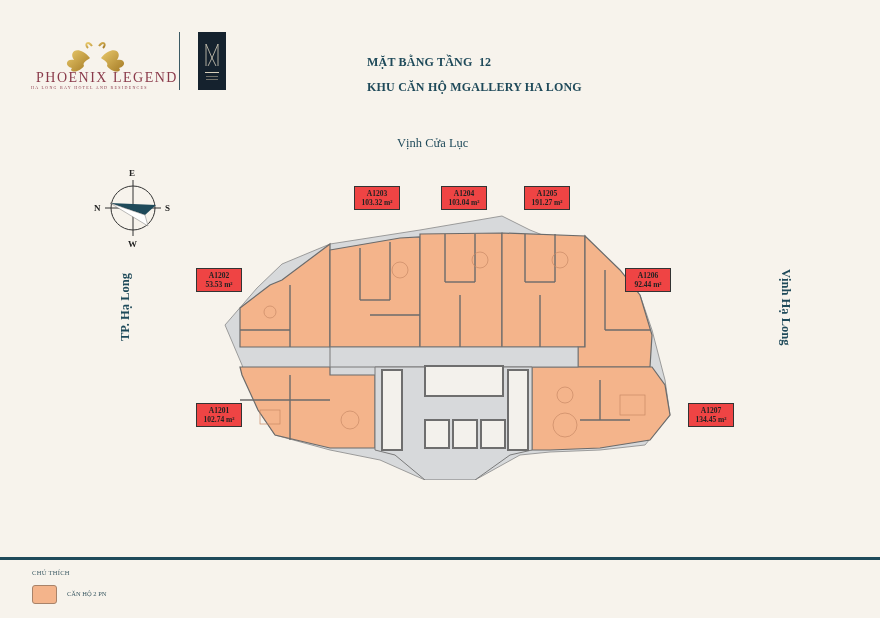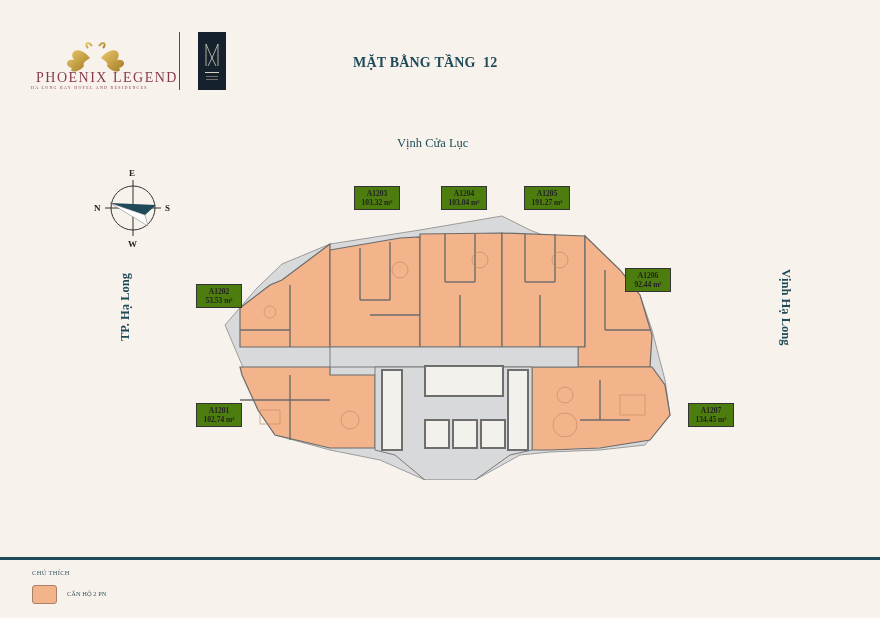--- a/index.html
+++ b/index.html
@@ -3,25 +3,25 @@
 <meta charset="utf-8">
 <style>
   html, body { margin:0; padding:0; }
   body { width:880px; height:618px; background:#f7f3ec; position:relative; overflow:hidden; font-family:"Liberation Serif", serif; color:#1f4a5a; }
   .abs { position:absolute; }
   .logo-phoenix { left:28px; top:36px; width:135px; height:60px; }
   .logo-text { left:36px; top:70px; font-size:14px; letter-spacing:1.5px; color:#8a3a4a; white-space:nowrap; }
   .logo-sub { left:31px; top:85px; font-size:4px; letter-spacing:1.3px; color:#8a3a4a; white-space:nowrap; }
   .vdivider { left:179px; top:32px; width:1px; height:58px; background:#3c5a64; }
   .mg-logo { left:198px; top:32px; width:28px; height:58px; background:#15222e; }
-  .title { left:353px; top:50px; font-size:14px; font-weight:bold; color:#1f4a5a; line-height:25px; white-space:nowrap; letter-spacing:0.2px; }
+  .title { left:367px; top:50px; font-size:12px; font-weight:bold; color:#1f4a5a; line-height:25px; white-space:nowrap; letter-spacing:0.2px; }
   .dir-top { left:397px; top:136px; font-size:12.5px; font-weight:normal; color:#1f4a5a; }
   .dir-left { left:118px; top:262px; font-size:12.5px; font-weight:bold; color:#1f4a5a; writing-mode:vertical-rl; transform:rotate(180deg); height:90px; text-align:center; }
   .dir-right { left:778px; top:262px; font-size:12.5px; font-weight:bold; color:#1f4a5a; writing-mode:vertical-rl; height:90px; text-align:center; }
-  .unit-label { border:1.3px solid #333; background:#4d7c0f; font-size:7.5px; line-height:9px; text-align:center; color:#222; padding:2px 3px; width:38px; font-weight:bold; }
+  .unit-label { border:1.3px solid #333; background:#ef4444; font-size:7.5px; line-height:9px; text-align:center; color:#222; padding:2px 3px; width:38px; font-weight:bold; }
   .footer-line { left:0; top:557px; width:880px; height:3px; background:#1f4a5a; }
   .legend-title { left:32px; top:569px; font-size:6.5px; color:#3c5a64; letter-spacing:0.3px; }
   .legend-swatch { left:32px; top:585px; width:23px; height:17px; background:#f4b48b; border:1px solid #a8836a; border-radius:3px; }
   .legend-label { left:67px; top:590px; font-size:6.5px; color:#3c5a64; }
   .compass { left:88px; top:168px; width:100px; height:90px; }
   .plan { left:220px; top:200px; width:460px; height:280px; }
 </style>
 </head>
 <body>
 
@@ -43,20 +43,21 @@
   <svg width="28" height="58" viewBox="0 0 28 58">
     <path d="M8 12 L8 34 M8 12 L14 26 L20 12 L20 34 M10 34 L14 26 L18 34" stroke="#d8d0bc" stroke-width="0.8" fill="none"></path>
     <rect x="7" y="40" width="14" height="1" fill="#d8d0bc"></rect>
     <rect x="8" y="44" width="12" height="0.7" fill="#9a9484"></rect>
     <rect x="8" y="47" width="12" height="0.7" fill="#9a9484"></rect>
   </svg>
 </div>
 
 <div class="abs title">
   <div style="white-space:pre">MẶT BẰNG TẦNG  12</div>
+  <div>KHU CĂN HỘ MGALLERY HA LONG</div>
 </div>
 
 <div class="abs dir-top">Vịnh Cửa Lục</div>
 <div class="abs dir-left">TP. Hạ Long</div>
 <div class="abs dir-right">Vịnh Hạ Long</div>
 
 <div class="abs compass">
   <svg width="100" height="90" viewBox="0 0 100 90">
     <circle cx="45" cy="40" r="22" fill="none" stroke="#333" stroke-width="1"></circle>
     <line x1="45" y1="12" x2="45" y2="68" stroke="#333" stroke-width="1"></line>
@@ -146,21 +147,21 @@
   <div>103.32 m²</div>
 </div>
 <div class="abs unit-label" style="left:441px;top:186px">
   <div>A1204</div>
   <div>103.04 m²</div>
 </div>
 <div class="abs unit-label" style="left:524px;top:186px">
   <div>A1205</div>
   <div>191.27 m²</div>
 </div>
-<div class="abs unit-label" style="left:196px;top:284px">
+<div class="abs unit-label" style="left:196px;top:268px">
   <div>A1202</div>
   <div>53.53 m²</div>
 </div>
 <div class="abs unit-label" style="left:625px;top:268px">
   <div>A1206</div>
   <div>92.44 m²</div>
 </div>
 <div class="abs unit-label" style="left:196px;top:403px">
   <div>A1201</div>
   <div>102.74 m²</div>

